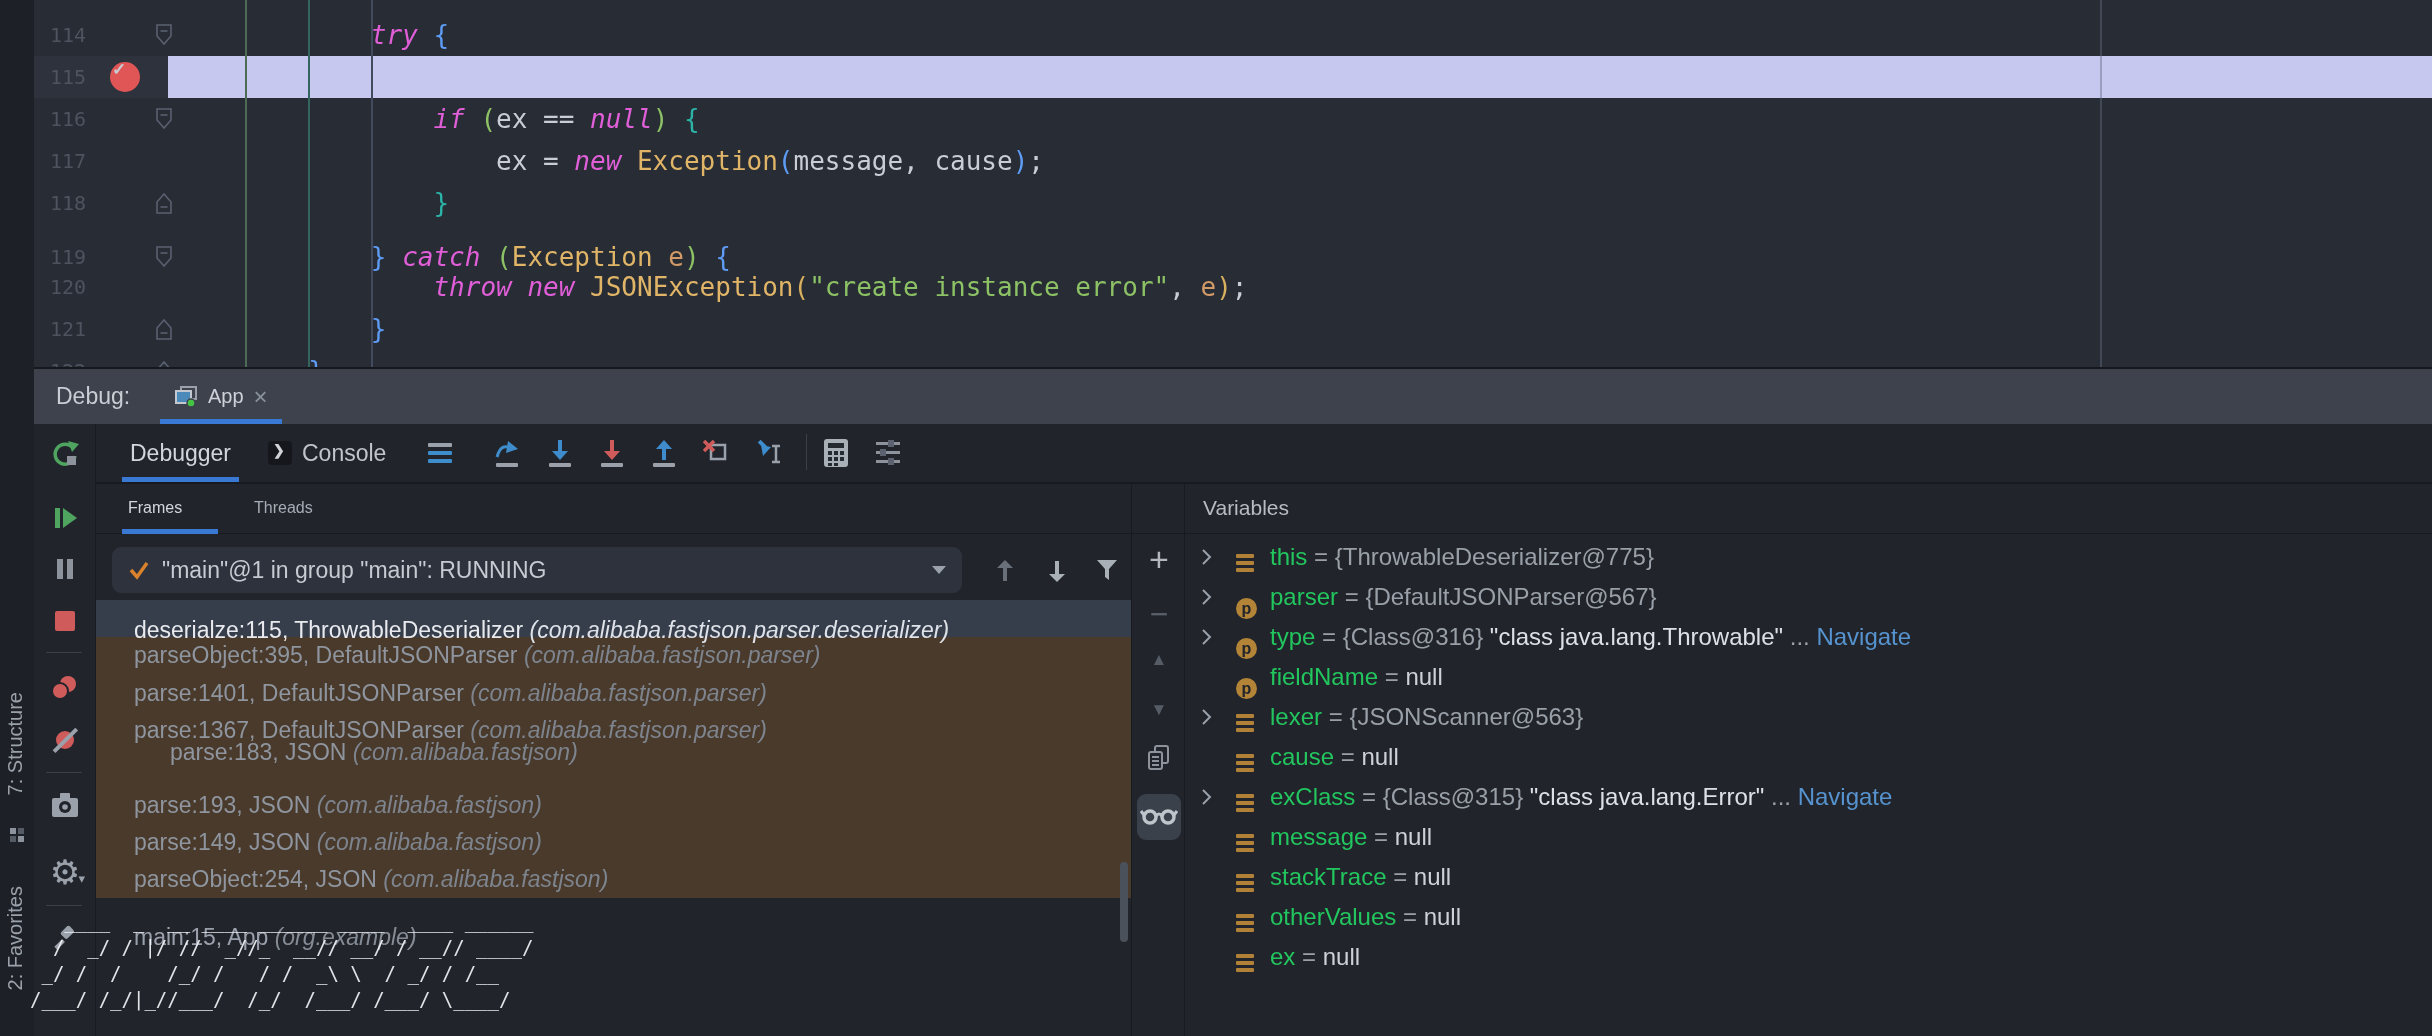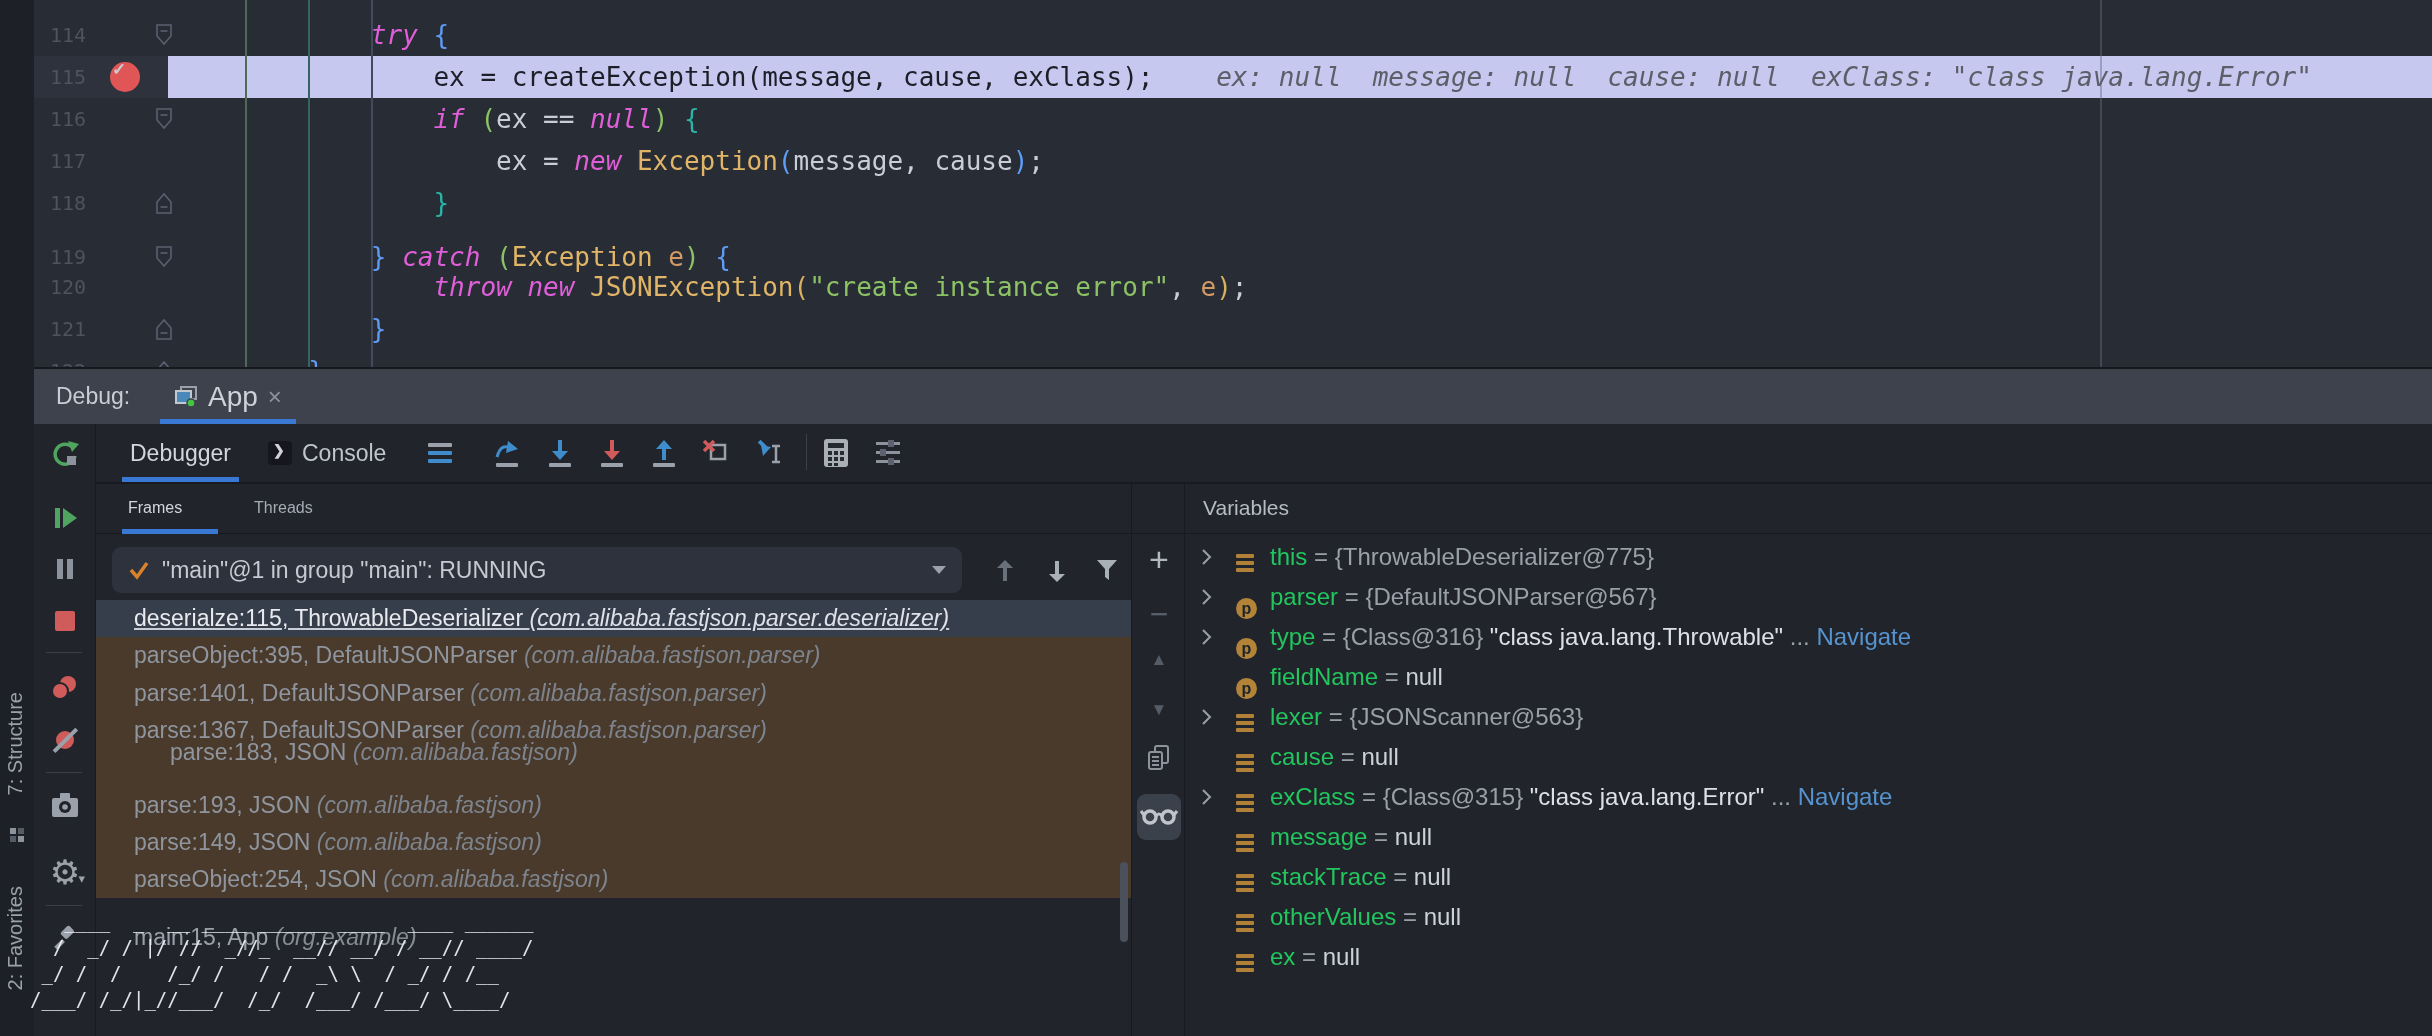--- a/index.html
+++ b/index.html
@@ -107,21 +107,20 @@
               <path d="M5.5 7 h7" stroke="#596070" stroke-width="1.6"></path>
             </svg>
           </div>
           <pre class="code"><span class="tk-pl">            </span><span class="tk-kw">try</span><span class="tk-pl"> </span><span class="tk-pb">{</span></pre>
         </div>
         <div class="editor-row" style="top: 56px;">
           <div class="gutter-tint"></div>
           <div class="exec-band"></div>
           <div class="lnum">115</div>
           <div class="bp"></div>
-          <pre class="code"><span class="tk-dk">                ex = createException(message, cause, exClass);</span><span class="tk-hint">    ex: null  message: null  cause: null  exClass: "class java.lang.Error"</span></pre>
         </div>
         <div class="editor-row" style="top: 98px;">
           <div class="lnum">116</div>
           <div class="fold">
             <svg width="18" height="22">
               <path d="M2 1 h14 v11 l-7 8 l-7 -8 z" fill="none" stroke="#596070" stroke-width="1.6"></path>
               <path d="M5.5 7 h7" stroke="#596070" stroke-width="1.6"></path>
             </svg>
           </div>
           <pre class="code"><span class="tk-pl">                </span><span class="tk-kw">if</span><span class="tk-pl"> </span><span class="tk-pg">(</span><span class="tk-pl">ex == </span><span class="tk-kw">null</span><span class="tk-pg">)</span><span class="tk-pl"> </span><span class="tk-pt">{</span></pre>
@@ -186,21 +185,21 @@
   <div id="dbg-header">
     <span class="lbl">Debug:</span>
     <div id="app-tab">
       <span>
         <svg width="24" height="22" viewBox="0 0 24 22">
           <rect x="7" y="1" width="15" height="12" fill="none" stroke="#9ba1ab" stroke-width="2"></rect>
           <rect x="2" y="5" width="15" height="12" fill="#4a89ba" stroke="#c3c7ce" stroke-width="2"></rect>
           <circle cx="17" cy="17" r="4" fill="#43c443" stroke="#3d424c" stroke-width="1.5"></circle>
         </svg>
       </span>
-      <span style="color:#ced2d8;font-size:28px;">App</span>
+      <span style="color:#ced2d8;font-size:20px;">App</span>
       <span class="close">×</span>
       <div class="underline"></div>
     </div>
   </div>
 
   <div id="toolbar">
     <div class="ttab" style="left:96px;color:#d3d6dc;">
       <span>Debugger</span>
       <div class="tab-underline"></div>
     </div>
@@ -378,21 +377,21 @@
     </div>
     <div class="combo-side-ico" style="left:999px;">
       <svg width="24" height="24">
           <path d="M2 2 h20 l-8 9 v11 l-4 -3 v-8 z" fill="#aab0b8"></path>
         </svg>
     </div>
 
     <div id="frame-sel"></div>
     <div id="frame-lib-block"></div>
     <div>
-        <div class="frow" style="top: 116px; text-decoration: underline;"><span style="color: rgb(232, 234, 238);">deserialze:115, ThrowableDeserializer </span><span class="pkg" style="color: rgb(223, 227, 233);">(com.alibaba.fastjson.parser.deserializer)</span></div>
+        <div class="frow" style="top: 128px;"><span style="color: rgb(232, 234, 238);">deserialze:115, ThrowableDeserializer </span><span class="pkg" style="color: rgb(223, 227, 233);">(com.alibaba.fastjson.parser.deserializer)</span></div>
         <div class="frow" style="top: 153.3px;"><span style="color: rgb(143, 149, 159); margin-top: 20px;">parseObject:395, DefaultJSONParser </span><span class="pkg" style="color: rgb(126, 132, 142);">(com.alibaba.fastjson.parser)</span></div>
         <div class="frow" style="top: 190.6px;"><span style="color: rgb(143, 149, 159);">parse:1401, DefaultJSONParser </span><span class="pkg" style="color: rgb(126, 132, 142);">(com.alibaba.fastjson.parser)</span></div>
         <div class="frow" style="top: 227.9px;"><span style="color: rgb(143, 149, 159);">parse:1367, DefaultJSONParser </span><span class="pkg" style="color: rgb(126, 132, 142);">(com.alibaba.fastjson.parser)</span></div>
         <div class="frow" style="top: 250px; margin-left: 36px;"><span style="color: rgb(143, 149, 159);">parse:183, JSON </span><span class="pkg" style="color: rgb(126, 132, 142);">(com.alibaba.fastjson)</span></div>
         <div class="frow" style="top: 302.5px;"><span style="color: rgb(143, 149, 159);">parse:193, JSON </span><span class="pkg" style="color: rgb(126, 132, 142);">(com.alibaba.fastjson)</span></div>
         <div class="frow" style="top: 339.8px;"><span style="color: rgb(143, 149, 159);">parse:149, JSON </span><span class="pkg" style="color: rgb(126, 132, 142);">(com.alibaba.fastjson)</span></div>
         <div class="frow" style="top: 377.1px;"><span style="color: rgb(143, 149, 159);">parseObject:254, JSON </span><span class="pkg" style="color: rgb(126, 132, 142);">(com.alibaba.fastjson)</span></div>
         <div class="frow" style="top: 435.4px;"><span style="color: rgb(154, 160, 171);">main:15, App </span><span class="pkg" style="color: rgb(134, 140, 150);">(org.example)</span></div>
       </div>
     <div id="frames-scroll"></div>

